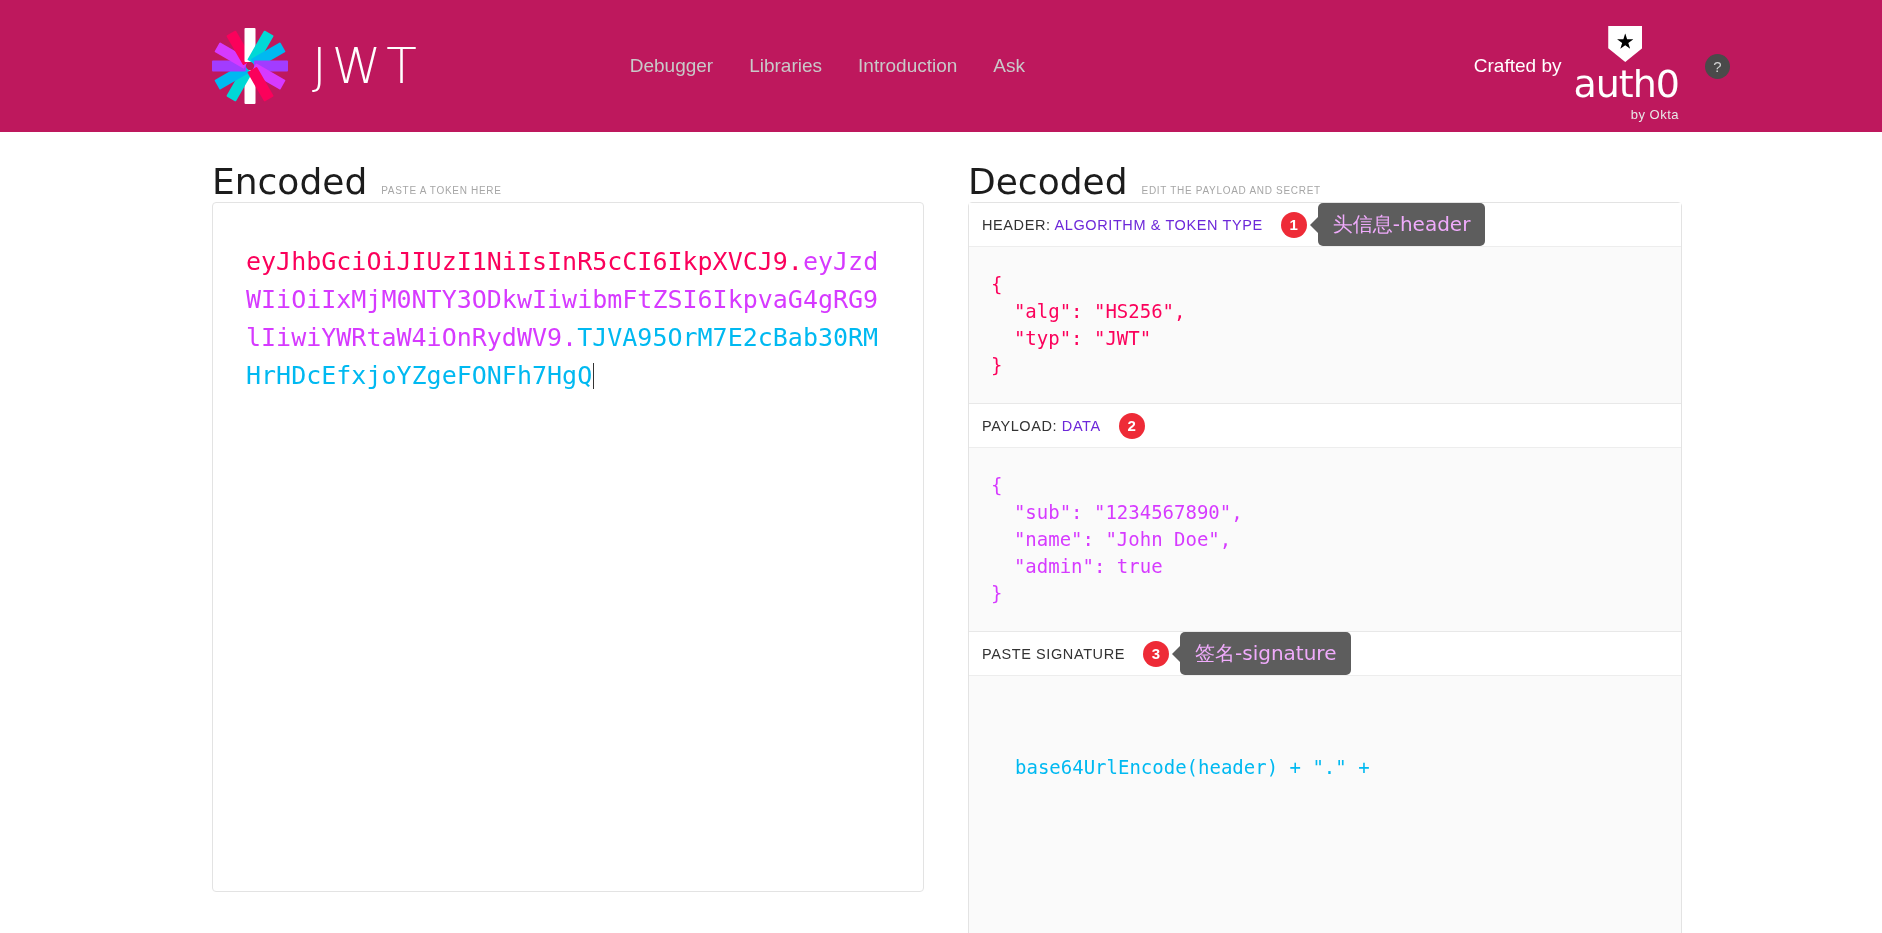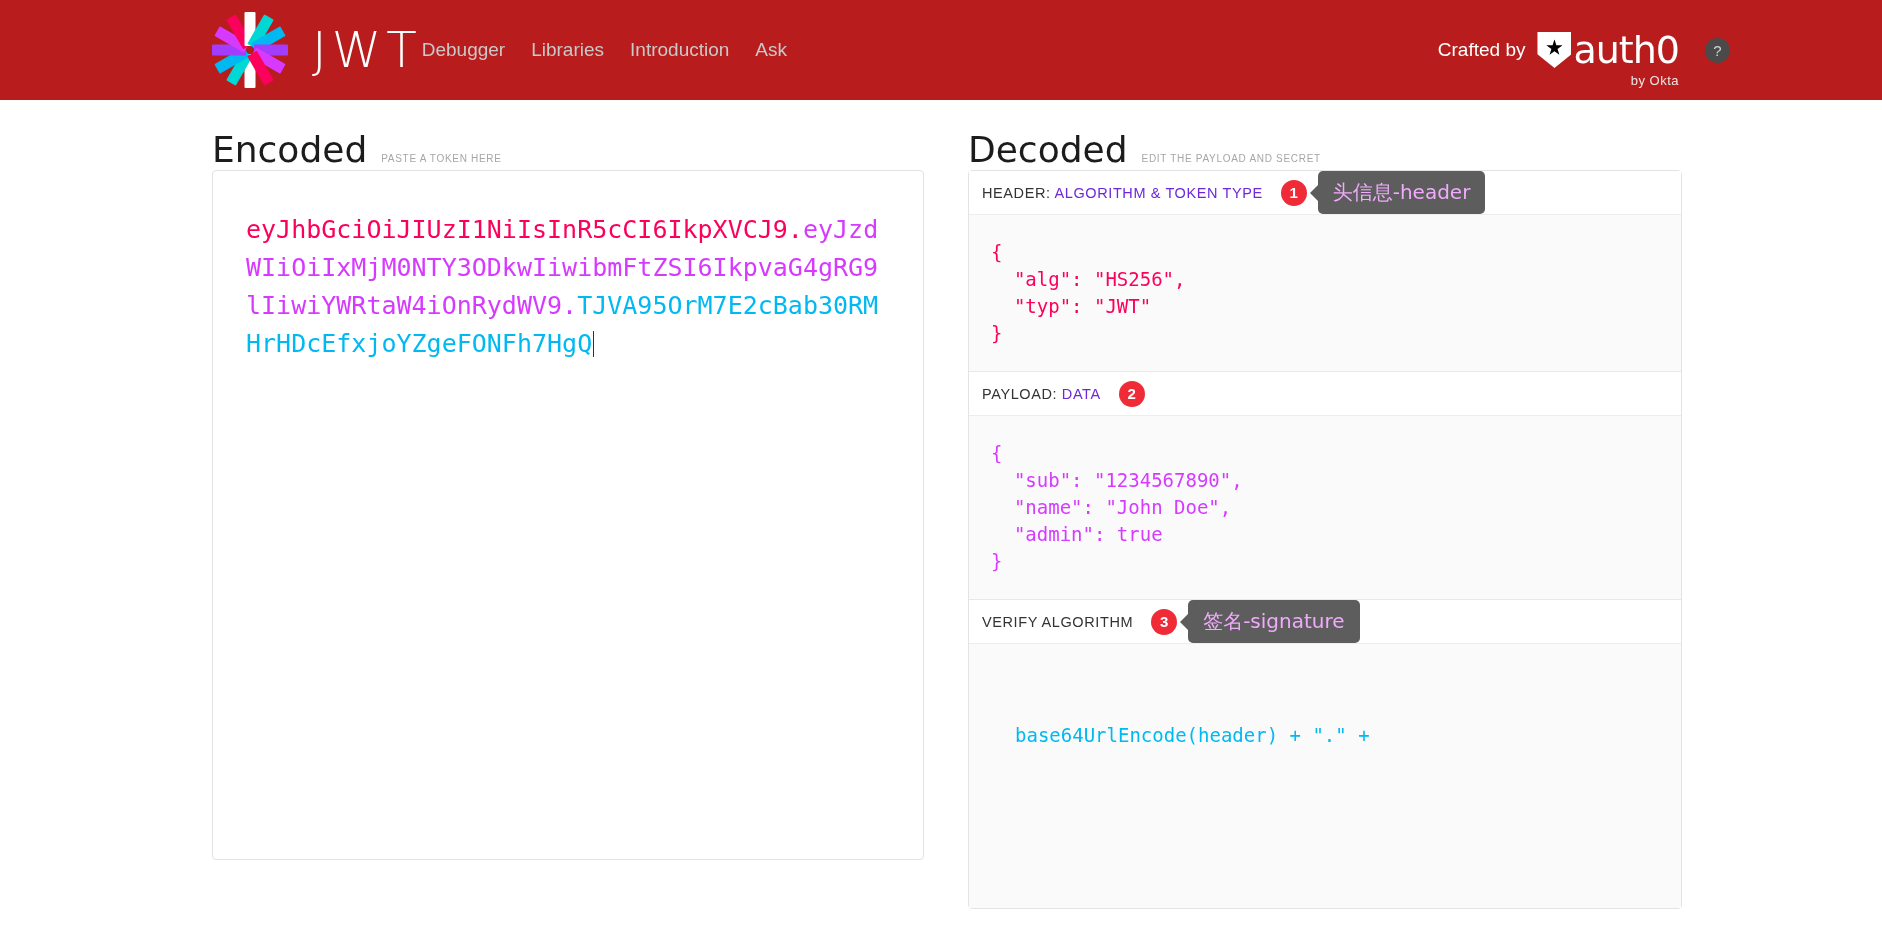--- a/index.html
+++ b/index.html
@@ -7,22 +7,22 @@
   html, body {
     width: 1882px;
     height: 933px;
     background: #ffffff;
     font-family: "Liberation Sans", sans-serif;
     overflow: hidden;
   }
 
   
   .topbar {
-    height: 100px;
-    background: #b91c1c;
+    height: 132px;
+    background: #be185d;
     display: flex;
     align-items: center;
     position: relative;
   }
 
   .brand {
     display: flex;
     align-items: center;
     margin-left: 212px;
   }
@@ -46,21 +46,22 @@
     color: #ffffff;
     font-size: 50px;
     letter-spacing: 5px;
     margin-left: 24px;
     font-weight: 300;
     font-family: "DejaVu Sans", sans-serif;
   }
 
   .nav {
     display: flex;
-    gap: 26px;
+    gap: 36px;
+    margin-left: 208px;
   }
   .nav-link {
     color: #c9c9c9;
     font-size: 19px;
     text-decoration: none;
     cursor: pointer;
     white-space: nowrap;
   }
 
   .crafted {
@@ -70,21 +71,21 @@
     transform: translateY(-50%);
     display: flex;
     align-items: center;
     gap: 12px;
   }
   .crafted-text {
     color: #ffffff;
     font-size: 19px;
     white-space: nowrap;
   }
-  .auth0-lockup { position: relative; display: flex; align-items: center; }
+  .auth0-lockup { position: relative; display: flex; align-items: center; flex-direction: column; }
   .auth0-shield {
     width: 34px; height: 36px;
     background: #ffffff;
     clip-path: polygon(50% 0%, 100% 0%, 100% 62%, 50% 100%, 0% 62%, 0% 0%);
     position: relative;
     margin-right: 2px;
   }
   .auth0-shield::after {
     content: "";
     position: absolute;
@@ -337,21 +338,21 @@
         </div>
         <div class="code-area code-payload">{
   "sub": "1234567890",
   "name": "John Doe",
   "admin": true
 }</div>
       </div>
 
       <div class="dec-section">
         <div class="dec-bar">
-          <span class="dec-label">VERIFY ALGORITHM</span>
+          <span class="dec-label">PASTE SIGNATURE</span>
           <span class="badge">3</span>
           <span class="callout">签名-signature</span>
         </div>
         <div class="code-area code-signature">
           <span class="sig-line indent-1">base64UrlEncode(header) + "." +</span>
           
           
           
         </div>
       </div>

